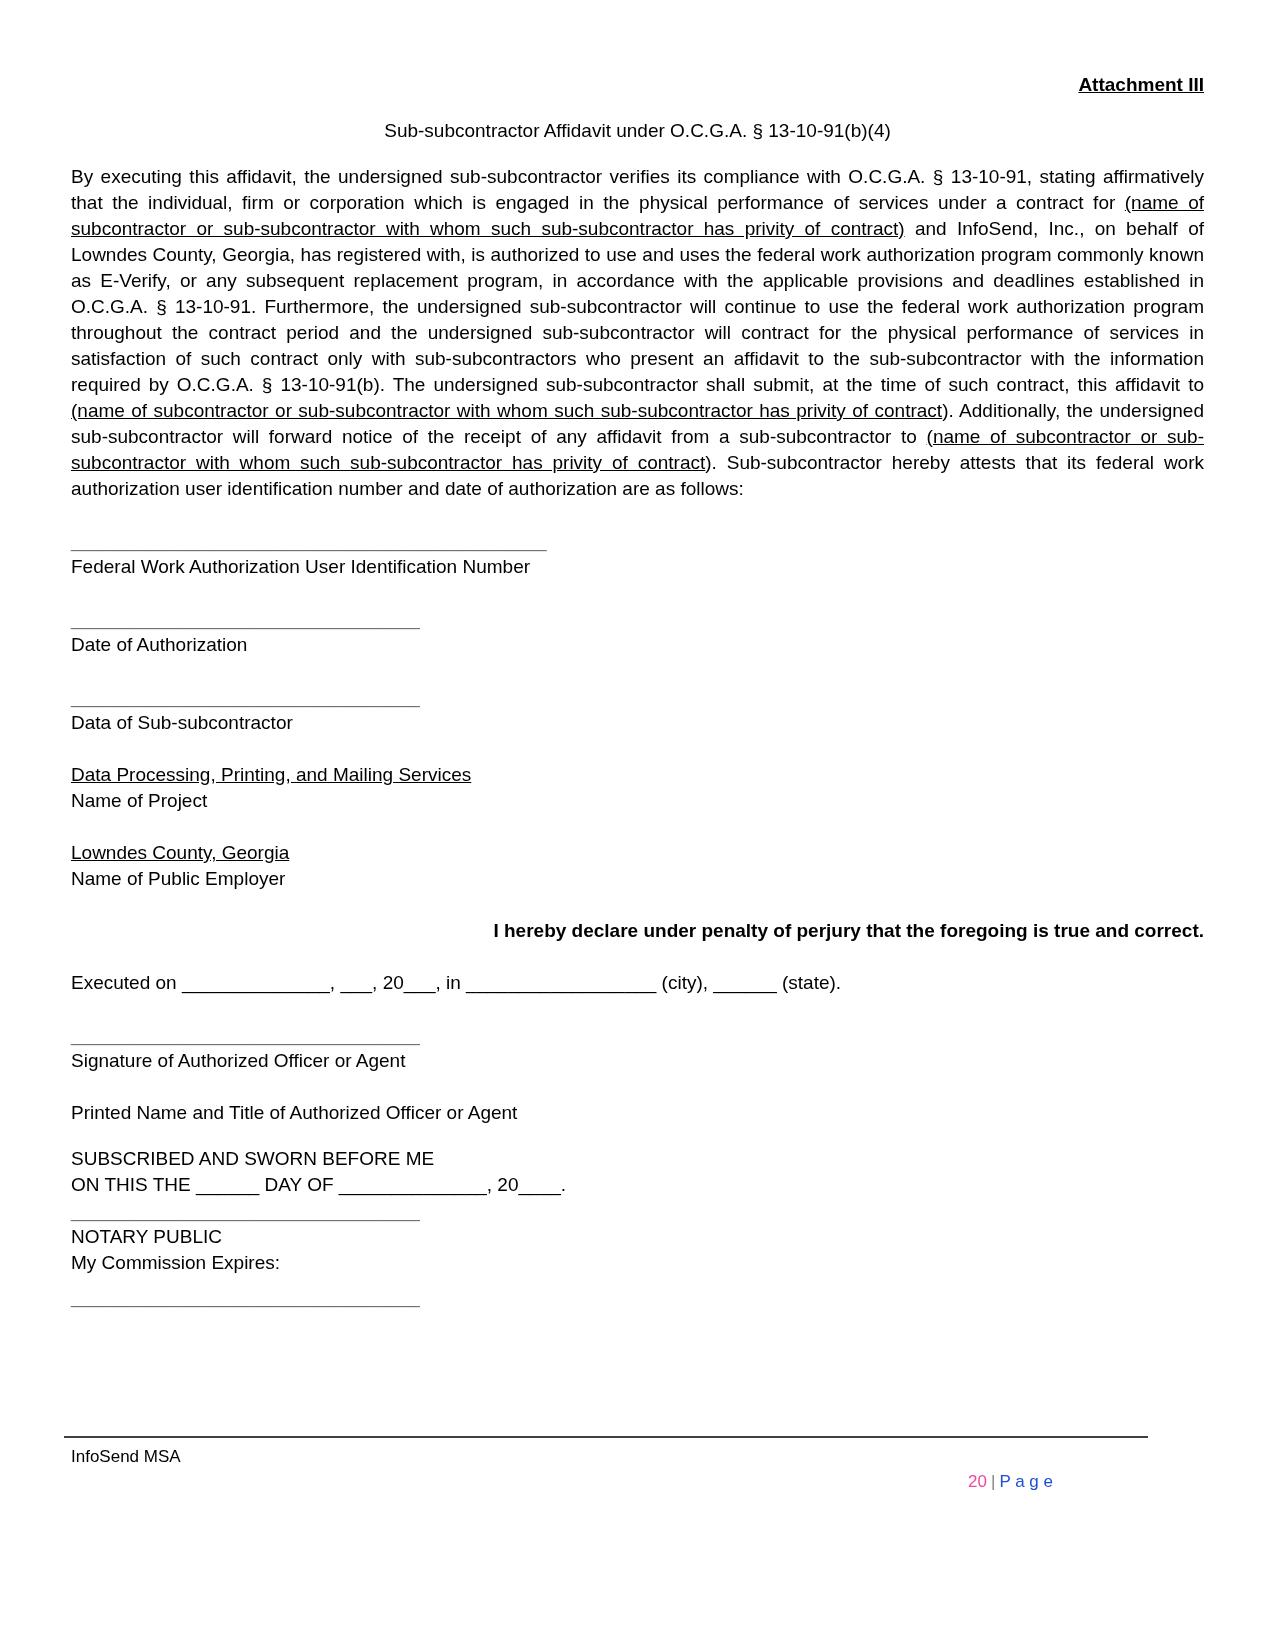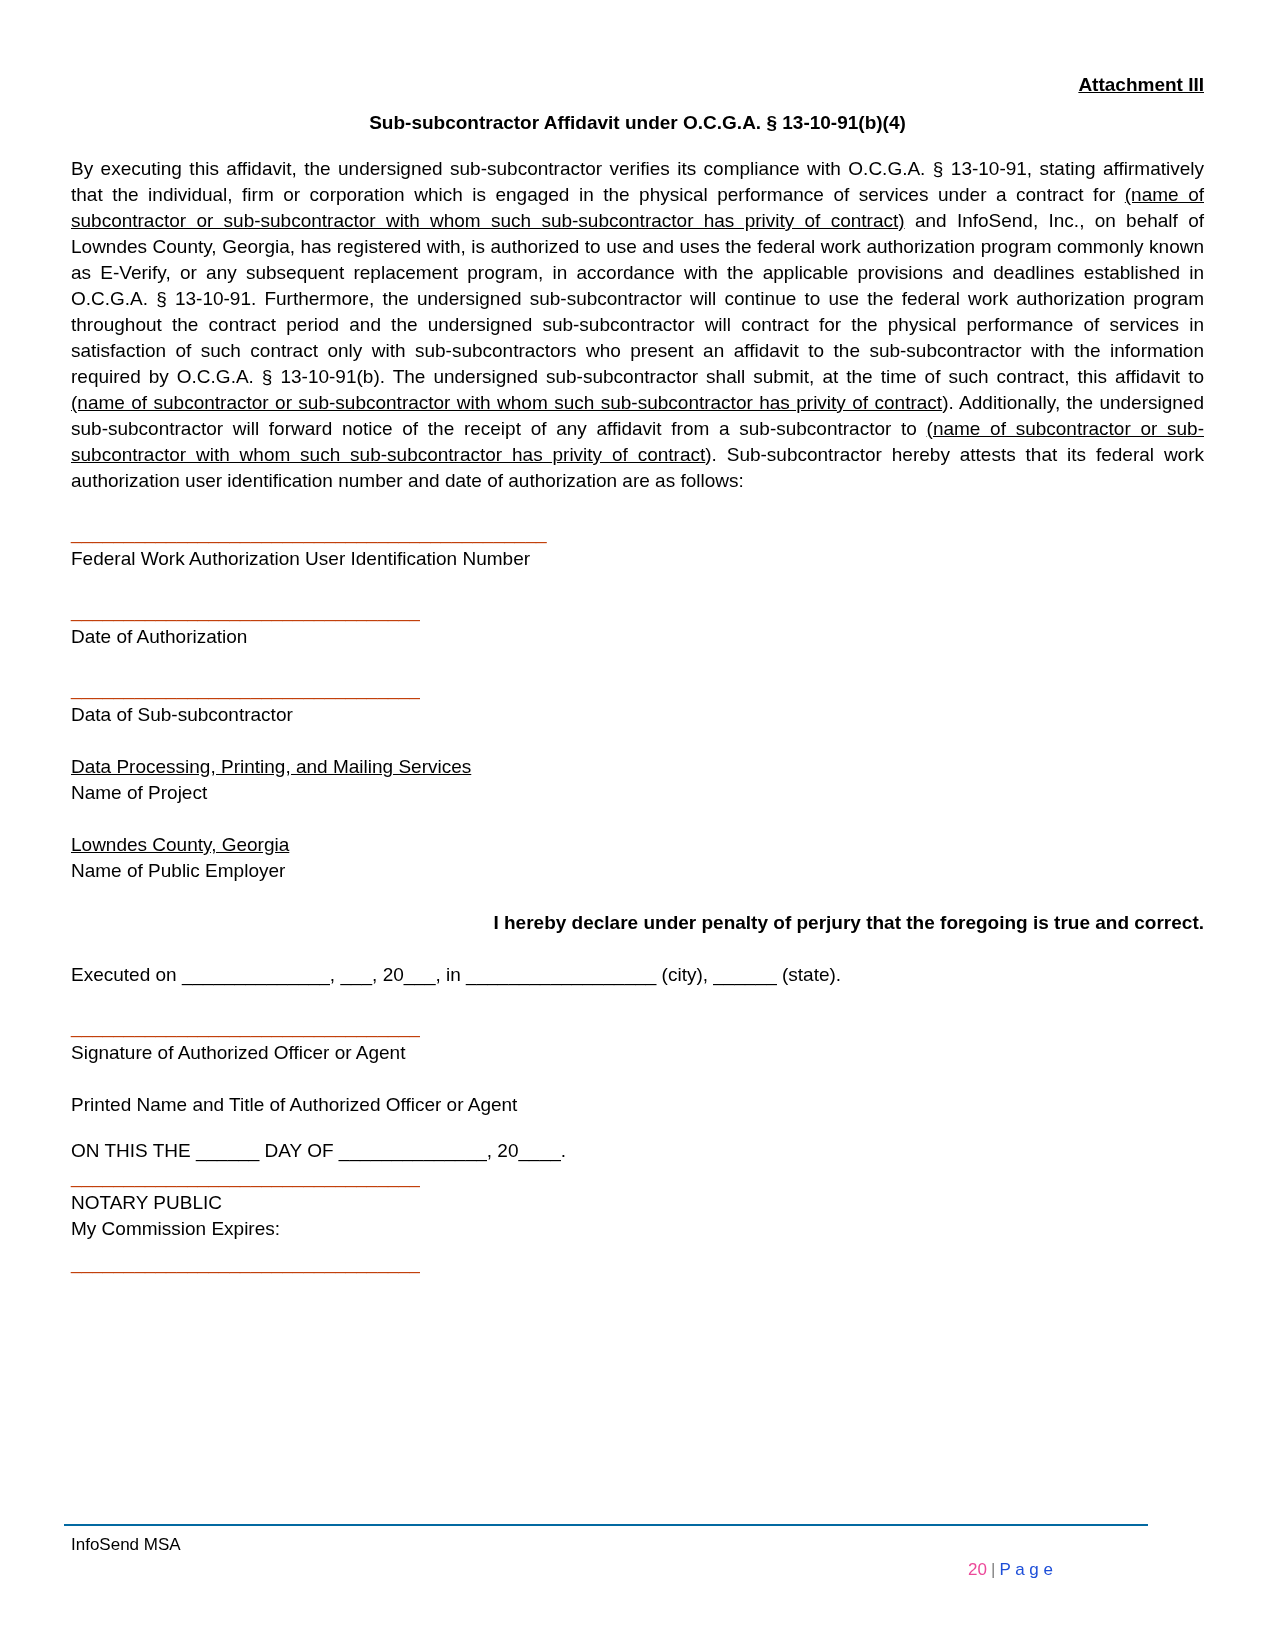--- a/index.html
+++ b/index.html
@@ -14,36 +14,36 @@
   .page {
     position: absolute;
     left: 0; top: 0; right: 0; bottom: 0;
     padding: 72px 71px 0 71px;
     box-sizing: border-box;
     font-size: 19px;
     line-height: 26px;
   }
   .doc-title { text-align: right; font-weight: bold; margin: 0; }
   .doc-title span { text-decoration: underline; }
-  .doc-subtitle { text-align: center; font-weight: bold; margin: 12px 0 0 0; }
+  .doc-subtitle { text-align: center; font-weight: normal; margin: 20px 0 0 0; }
   .body-par { margin: 20px 0 0 0; text-align: justify; }
   .ul { text-decoration: underline; }
   .field { margin-top: 26px; }
-  .blank { white-space: nowrap; letter-spacing: 0; color: #c2410c; }
+  .blank { white-space: nowrap; letter-spacing: 0; color: #737373; }
   .label { }
   .value-ul { text-decoration: underline; }
   .declaration { margin-top: 26px; font-weight: bold; text-align: right; }
   .executed { margin-top: 26px; white-space: nowrap; }
   .sworn-block { margin-top: 20px; }
   .notary-block { }
   .final-blank { margin-top: 8px; }
   .footer {
     position: absolute;
-    left: 64px; right: 127px; top: 1524px;
-    border-top: 2px solid #0369a1;
+    left: 64px; right: 127px; top: 1436px;
+    border-top: 2px solid #404040;
     padding: 6px 0 0 7px;
     font-size: 17px;
     line-height: 25px;
   }
   .footer-left { }
   .page-number {
     position: absolute;
     right: 95px;
     top: 31px;
     white-space: nowrap;
@@ -95,20 +95,21 @@
   <div class="field">
     <div class="blank">_________________________________</div>
     <div class="label">Signature of Authorized Officer or Agent</div>
   </div>
 
   <div class="field">
     <div class="label">Printed Name and Title of Authorized Officer or Agent</div>
   </div>
 
   <div class="sworn-block">
+    <div>SUBSCRIBED AND SWORN BEFORE ME</div>
     <div>ON THIS THE ______ DAY OF ______________, 20____.</div>
   </div>
 
   <div class="notary-block">
     <div class="blank">_________________________________</div>
     <div>NOTARY PUBLIC</div>
     <div>My Commission Expires:</div>
     <div class="blank final-blank">_________________________________</div>
   </div>
 

